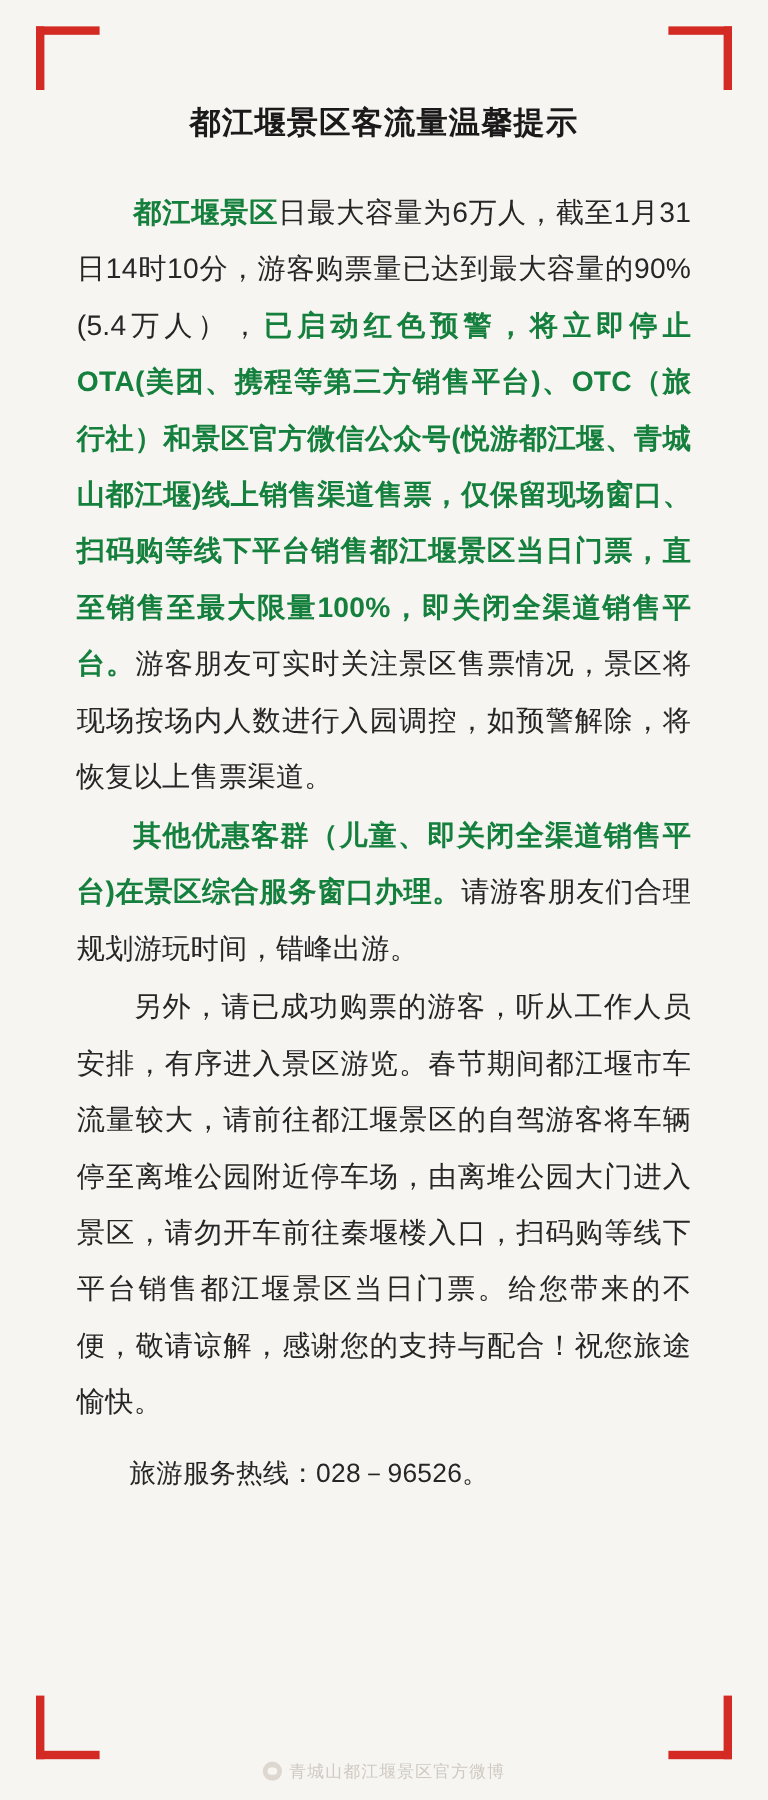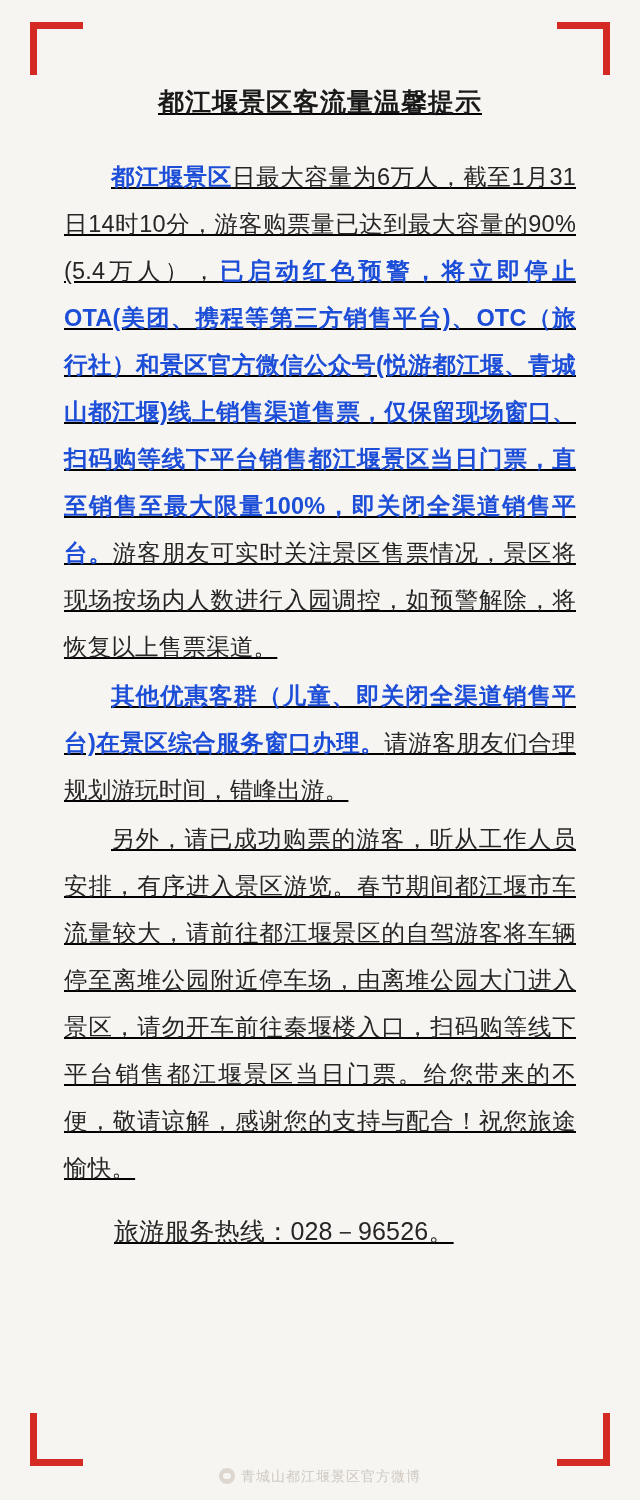--- a/index.html
+++ b/index.html
@@ -36,21 +36,20 @@
   .corner.tr { right: 30px; top: 22px;    border-left: none;  border-bottom: none; }
   .corner.bl { left: 30px;  bottom: 34px; border-right: none; border-top: none; }
   .corner.br { right: 30px; bottom: 34px; border-left: none;  border-top: none; }
 
   .content {
     position: absolute;
     left: 64px;
     right: 64px;
     top: 52px;
     bottom: 90px;
-    text-decoration: underline;
   }
 
   .title {
     text-align: center;
     font-size: 26px;
     font-weight: bold;
     color: #1a1a1a;
     letter-spacing: 1px;
     margin: 32px 0 34px 0;
     line-height: 1.4;
@@ -64,28 +63,28 @@
     letter-spacing: 0.2px;
   }
 
   .para {
     margin: 0 0 2px 0;
   }
   .indent {
     text-indent: 2em;
   }
   .red-b {
-    color: #1d4ed8;
+    color: #15803d;
     font-weight: bold;
   }
 
   .hotline {
     text-indent: 2em;
     margin-top: 14px;
-    font-size: 25px;
+    font-size: 22px;
     line-height: 2.0;
     color: #262626;
   }
 
   .signature {
     margin-top: 44px;
     text-align: right;
     font-size: 23.5px;
     line-height: 1.85;
     color: #262626;

